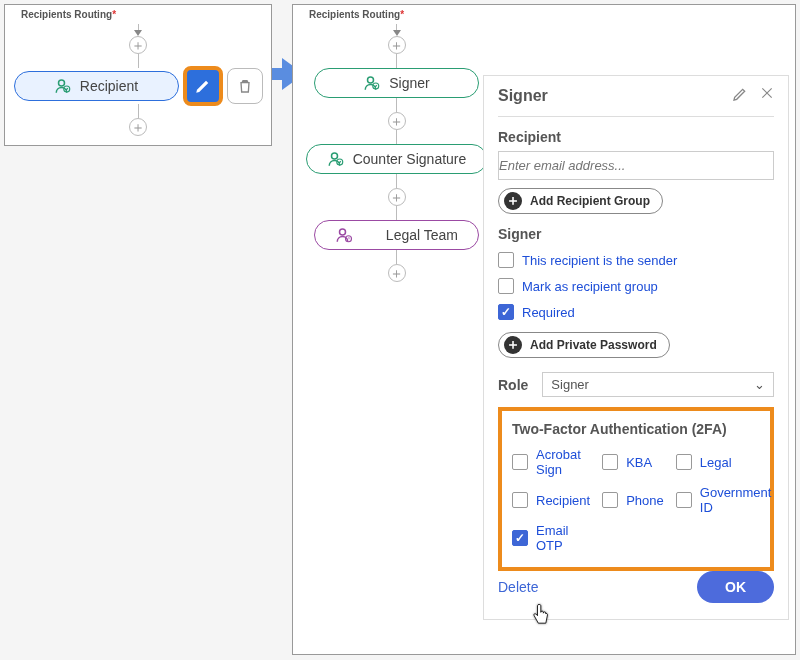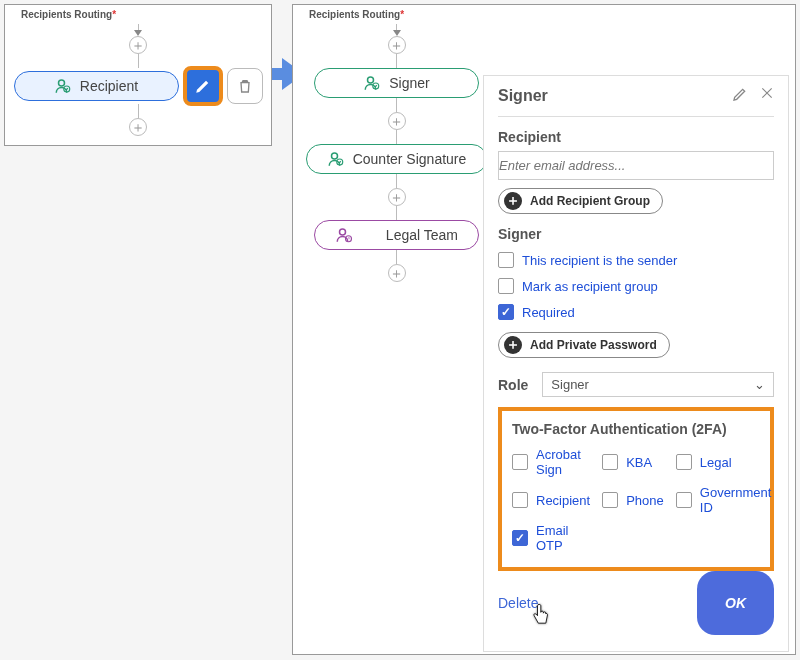--- a/index.html
+++ b/index.html
@@ -45,21 +45,21 @@
   .optrow { display:flex; align-items:center; gap:8px; margin-top:10px; font-size:13px; color:#1d4ed8;}
   .chk { width:16px; height:16px; border:1px solid #999; border-radius:2px; display:inline-flex; align-items:center; justify-content:center; flex-shrink:0; background:#fff;}
   .chk.checked { background:#3d66d6; border-color:#3d66d6;}
   .chk.checked::after { content:"✓"; color:#fff; font-size:12px; font-weight:700; line-height:1;}
   .rolerow { display:flex; align-items:center; gap:14px; margin-top:14px;}
   .sel { flex:1; border:1px solid #ccc; padding:4px 8px; font-size:13px; display:flex; justify-content:space-between; align-items:center; color:#555;}
   .tfa-box { border:4px solid #ed8b1c; padding:10px 10px 14px; margin-top:10px;}
   .tfa-grid { display:grid; grid-template-columns:1fr 1fr 1fr; row-gap:8px; column-gap:12px; margin-top:10px;}
   .footer { display:flex; justify-content:space-between; align-items:center; }
   .del { color:#3d66d6; font-size:14px; }
-  .okbtn { background:#4d6bdc; color:#fff; font-size:14px; font-weight:600; border:none; border-radius:18px; padding:24px 28px; cursor:pointer;font-style:italic;}
+  .okbtn { background:#4d6bdc; color:#fff; font-size:14px; font-weight:600; border:none; border-radius:18px; padding:8px 28px; cursor:pointer;}
 
   .cursor { position:absolute; width:20px; height:24px; pointer-events:none;}
   .cursor svg { filter: drop-shadow(0 0 1px rgba(0,0,0,.5));}
 </style>
 </head>
 <body>
 
 <div class="arrow">
   <svg viewBox="0 0 44 36">
       <polygon points="0,12 22,12 22,2 44,18 22,34 22,24 0,24" fill="#5a8de0"></polygon>

